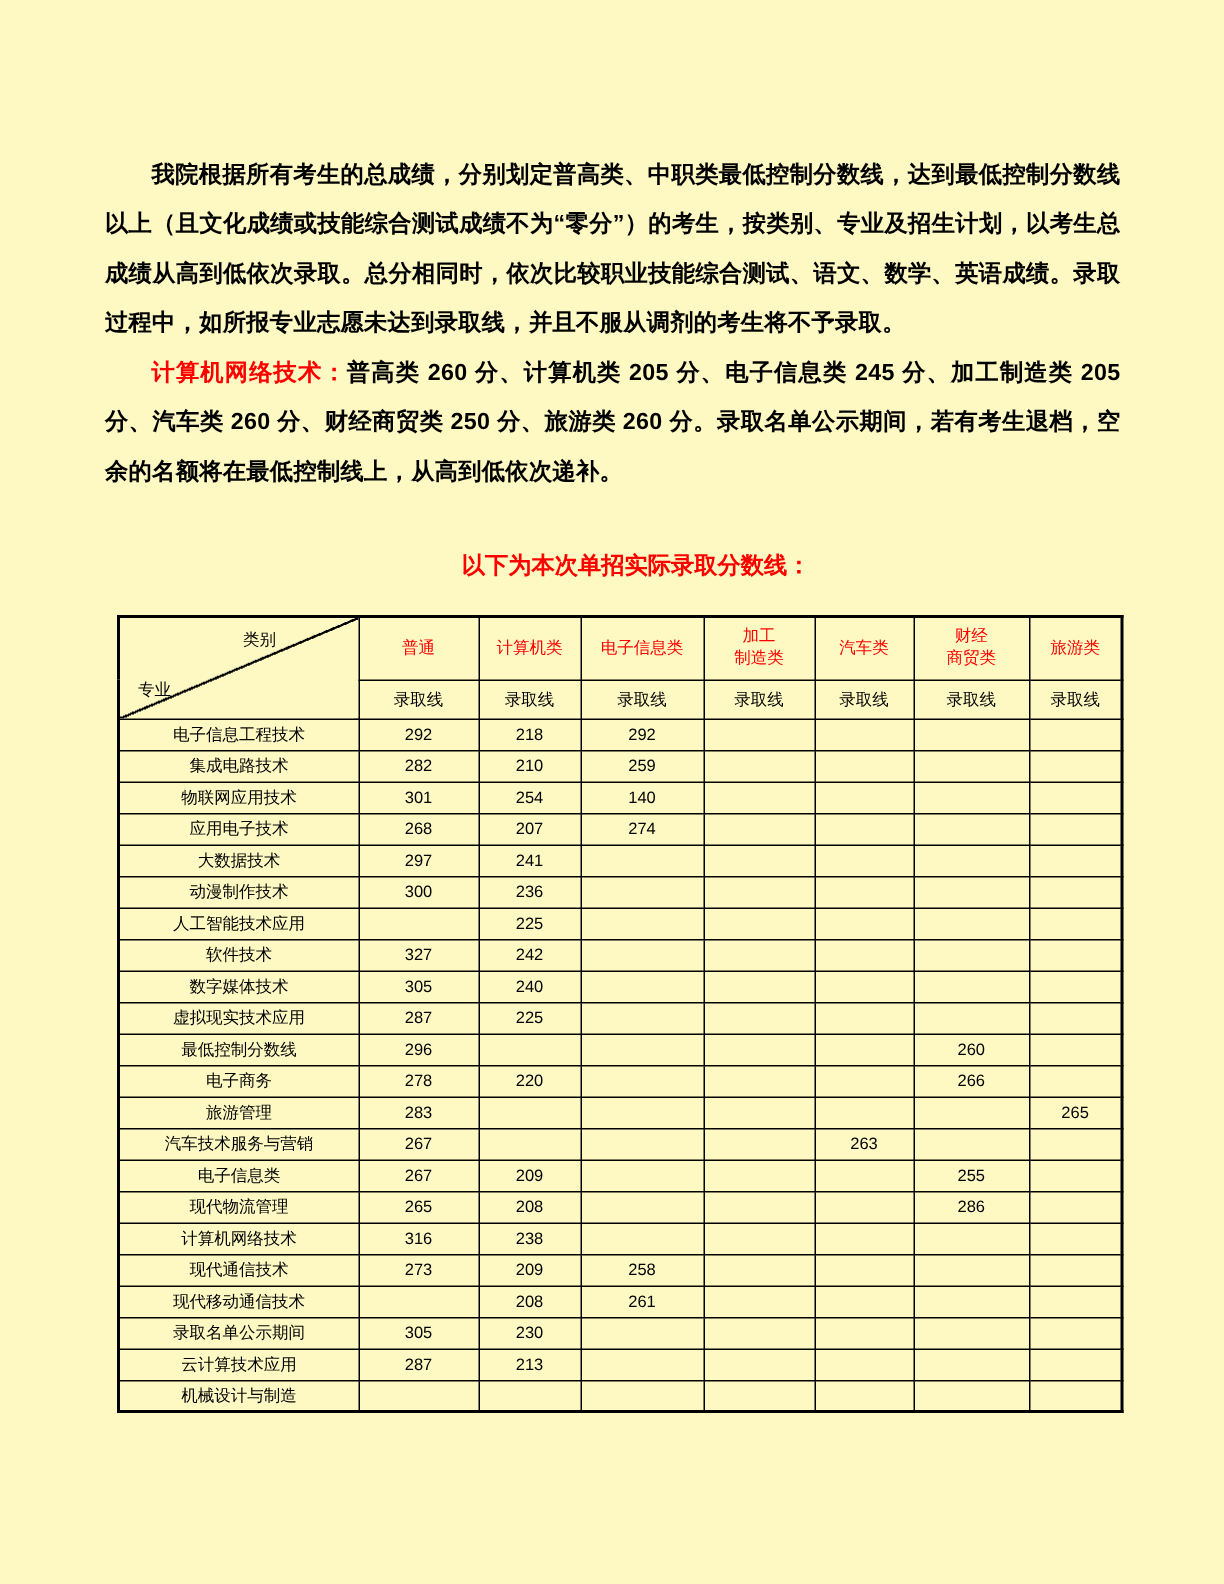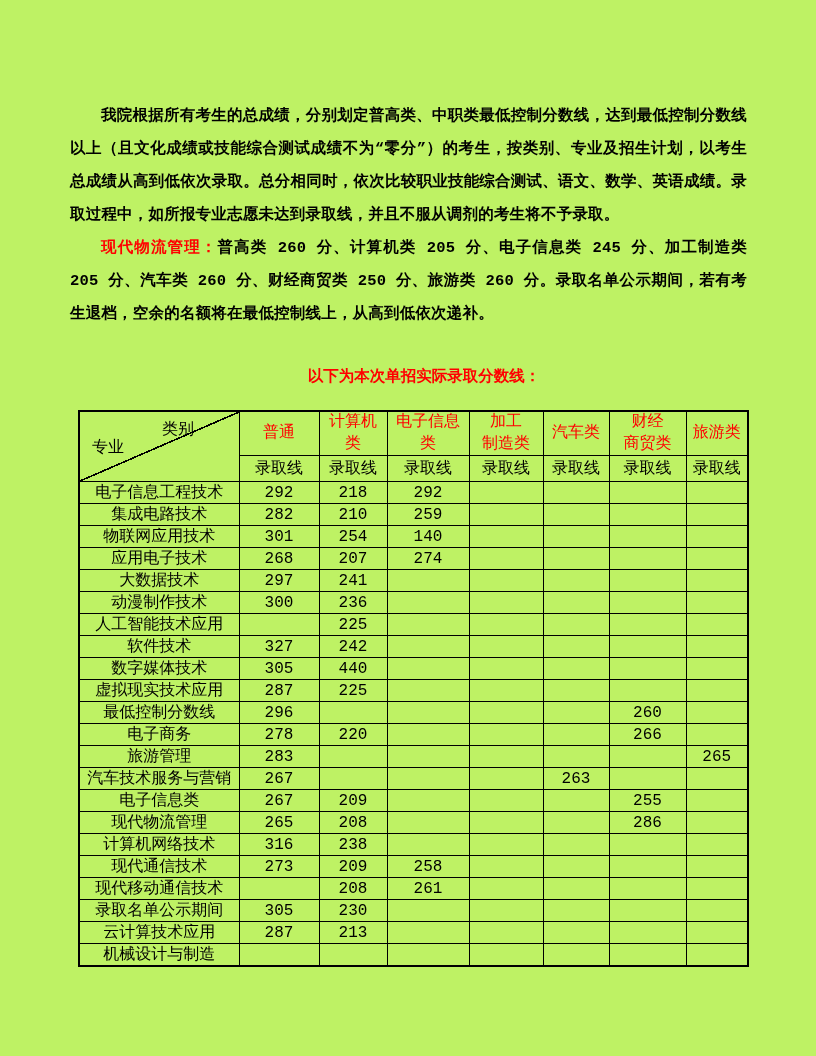--- a/index.html
+++ b/index.html
@@ -1,20 +1,20 @@
 <!DOCTYPE html>
 <html><head>
 <meta charset="utf-8">
 <style>
   html,body { margin:0; padding:0; background:#ffffff; }
   .page {
     position:relative;
     width:816px; height:1056px;
-    background:#bef264;
-    font-family:Liberation Mono, monospace;
+    background:#fef9c3;
+    font-family:Liberation Sans, sans-serif;
     color:#000;
     overflow:hidden;
   }
   .content {
     position:absolute;
     left:70px; top:100px;
     width:677px;
   }
   p.body {
     margin:0;
@@ -34,21 +34,21 @@
     text-indent:2em;
     color:#FF0000;
     text-align:center;
   }
   table.scores {
     border-collapse:collapse;
     table-layout:fixed;
     margin:16px 0 0 8px;
     width:669px;
     border:2px solid #000;
-    font-size:16px;
+    font-size:11px;
     padding-left:24px;
   }
   table.scores th, table.scores td {
     border:1px solid #000;
     padding:0 2px;
     text-align:center;
     vertical-align:middle;
     font-weight:400;
     overflow:hidden;
   }
@@ -67,31 +67,31 @@
     padding:0;
     border-right:2px solid #000;
     background:
       linear-gradient(to bottom right,
         transparent calc(50% - 0.8px),
         #000 calc(50% - 0.8px),
         #000 calc(50% + 0.8px),
         transparent calc(50% + 0.8px));
   }
   .diag-top    { position:absolute; left:82px; top:7px;  font-weight:400; }
-  .diag-bottom { position:absolute; left:12px; top:25px; font-weight:400;text-align:center; }
+  .diag-bottom { position:absolute; left:12px; top:40px; font-weight:400;text-align:center; }
 </style>
 </head>
 <body>
 
 <div class="page">
   <div class="content">
 
     <p class="body">我院根据所有考生的总成绩，分别划定普高类、中职类最低控制分数线，达到最低控制分数线以上（且文化成绩或技能综合测试成绩不为“零分”）的考生，按类别、专业及招生计划，以考生总成绩从高到低依次录取。总分相同时，依次比较职业技能综合测试、语文、数学、英语成绩。录取过程中，如所报专业志愿未达到录取线，并且不服从调剂的考生将不予录取。</p>
 
-    <p class="body"><span class="red">现代物流管理：</span><span>普高类 260 分、计算机类 205 分、电子信息类 245 分、加工制造类 205 分、汽车类 260 分、财经商贸类 250 分、旅游类 260 分。录取名单公示期间，若有考生退档，空余的名额将在最低控制线上，从高到低依次递补。</span></p>
+    <p class="body"><span class="red">计算机网络技术：</span><span>普高类 260 分、计算机类 205 分、电子信息类 245 分、加工制造类 205 分、汽车类 260 分、财经商贸类 250 分、旅游类 260 分。录取名单公示期间，若有考生退档，空余的名额将在最低控制线上，从高到低依次递补。</span></p>
 
     <p class="section-heading">以下为本次单招实际录取分数线：</p>
 
     <table class="scores">
       <colgroup>
         <col style="width:160px">
         <col style="width:80px">
         <col style="width:68px">
         <col style="width:82px">
         <col style="width:74px">
@@ -202,21 +202,21 @@
             <td class="score">242</td>
             <td class="score"></td>
             <td class="score"></td>
             <td class="score"></td>
             <td class="score"></td>
             <td class="score"></td>
           </tr>
           <tr>
             <td class="major">数字媒体技术</td>
             <td class="score">305</td>
-            <td class="score">440</td>
+            <td class="score">240</td>
             <td class="score"></td>
             <td class="score"></td>
             <td class="score"></td>
             <td class="score"></td>
             <td class="score"></td>
           </tr>
           <tr>
             <td class="major">虚拟现实技术应用</td>
             <td class="score">287</td>
             <td class="score">225</td>

